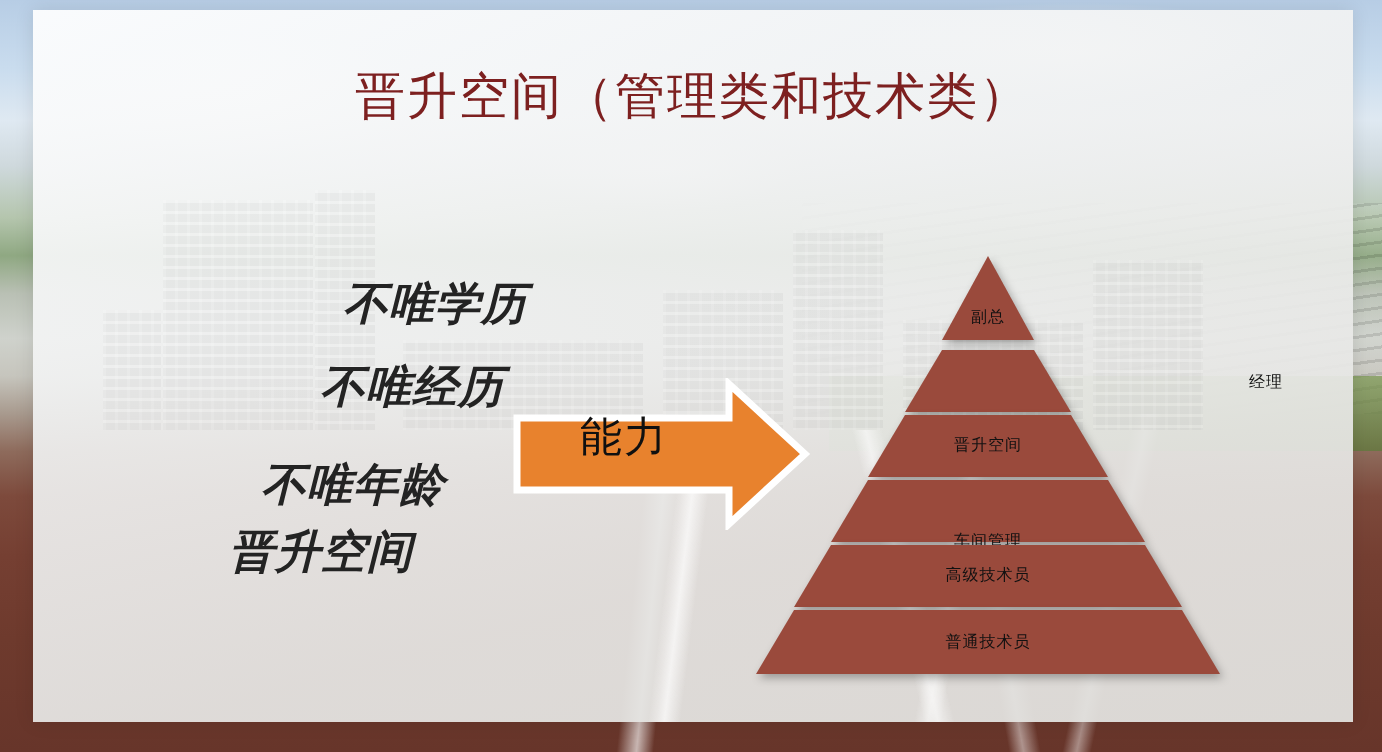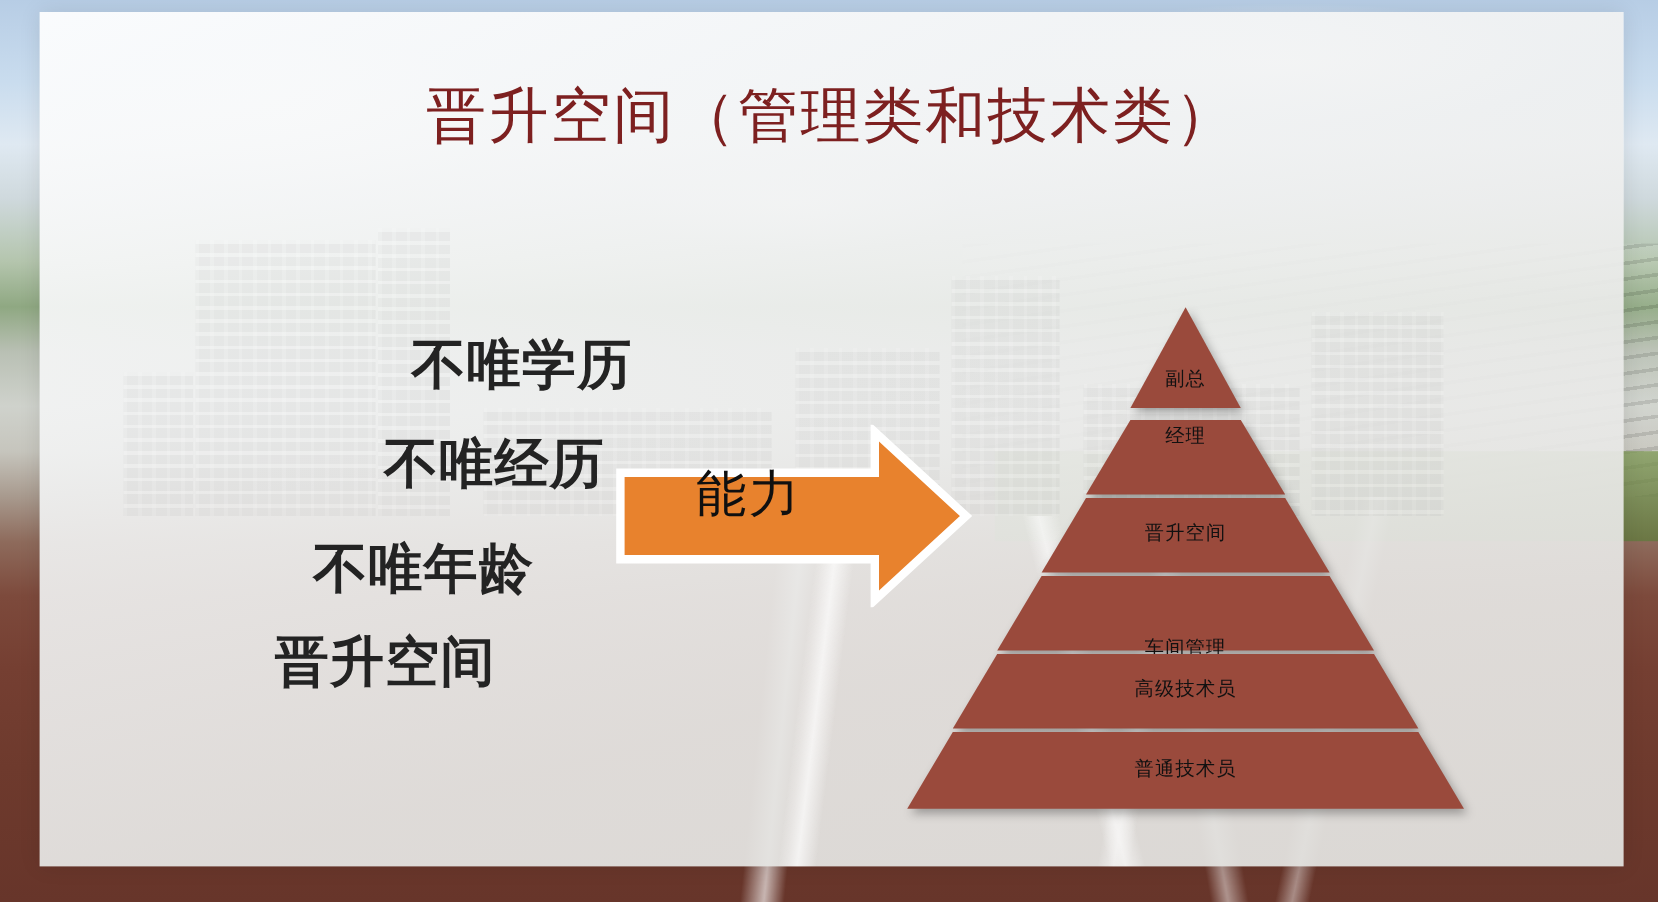--- a/index.html
+++ b/index.html
@@ -136,31 +136,32 @@
     height: 330px;
   }
   .left-line {
     position: absolute;
     font-size: 45px;
     line-height: 1;
     font-weight: bold;
     color: #232323;
     white-space: nowrap;
     letter-spacing: 1px;
+    font-style: italic;
   }
   .left-line.l0 { left: 310px; top: 14px; }
   .left-line.l1 { left: 275px; top: 97px; margin-left: 12px; }
-  .left-line.l2 { left: 228px; top: 184px; }
+  .left-line.l2 { left: 228px; top: 195px; }
   .left-line.l3 { left: 196px; top: 262px; }
 
   
   .arrow-wrap {
     position: absolute;
     left: 478px;
-    top: 344px;
+    top: 368px;
     width: 300px;
     height: 152px;
   }
   .arrow-wrap svg { display: block; }
   .arrow-label {
     position: absolute;
     left: 10px;
     top: 38px;
     width: 206px;
     text-align: center;
@@ -247,21 +248,21 @@
           <polygon points="295,2 341,86 249,86" fill="#9A4A3C"></polygon>
         </svg>
       </div>
       <div class="pyr-label" style="top:55px;">副总</div>
 
       <div class="pyr-level" style="top:94px; height:66px;">
         <svg width="590" height="66" viewBox="0 0 590 66" xmlns="http://www.w3.org/2000/svg">
           <polygon points="249,2 341,2 378,64 212,64" fill="#9A4A3C"></polygon>
         </svg>
       </div>
-      <div class="pyr-label" style="top:102px;">经理</div>
+      <div class="pyr-label" style="top:120px;text-align:right;">经理</div>
 
       <div class="pyr-level" style="top:159px; height:66px;">
         <svg width="590" height="66" viewBox="0 0 590 66" xmlns="http://www.w3.org/2000/svg">
           <polygon points="212,2 378,2 415,64 175,64" fill="#9A4A3C"></polygon>
         </svg>
       </div>
       <div class="pyr-label" style="top:183px;">晋升空间</div>
 
       <div class="pyr-level" style="top:224px; height:66px;">
         <svg width="590" height="66" viewBox="0 0 590 66" xmlns="http://www.w3.org/2000/svg">

